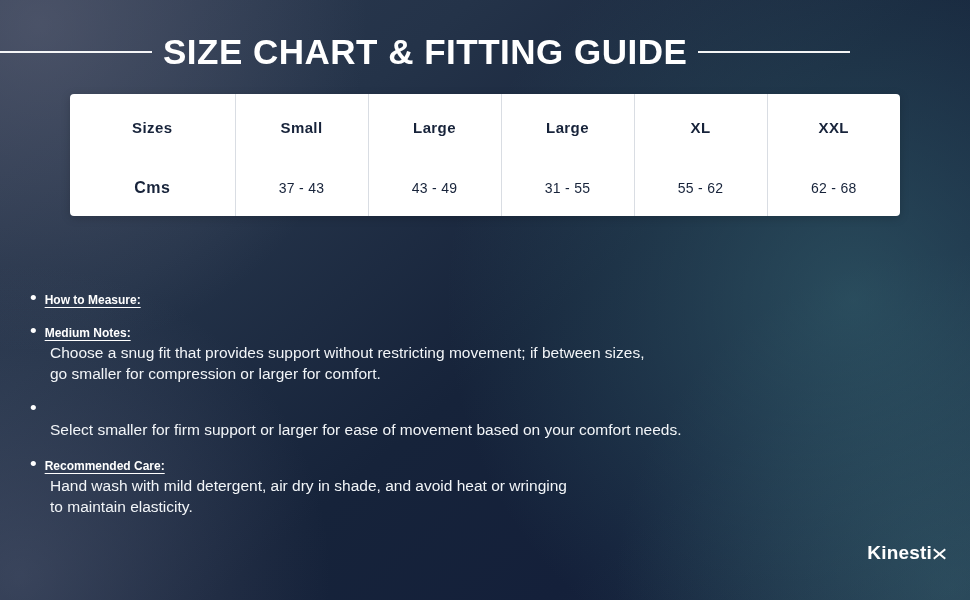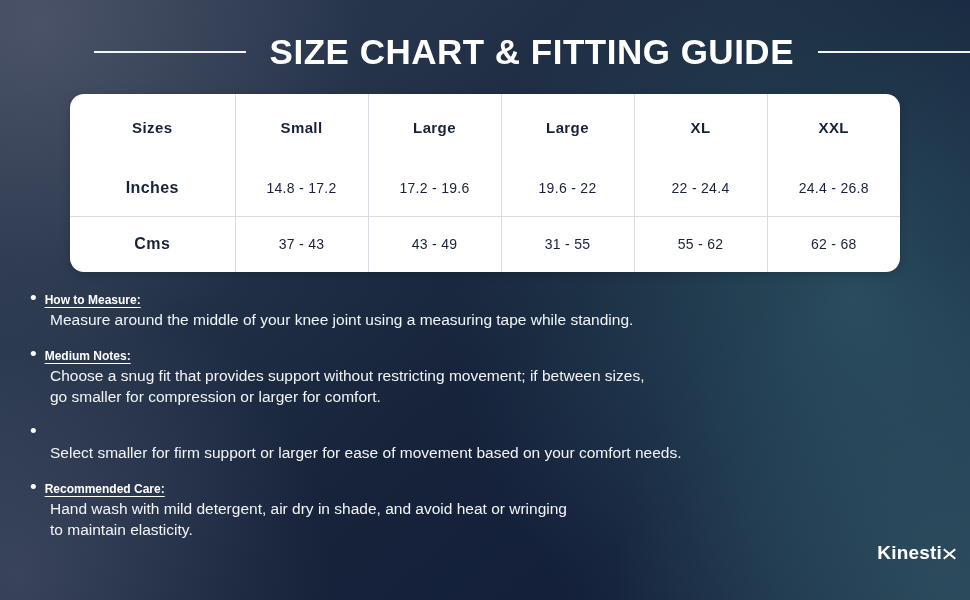--- a/index.html
+++ b/index.html
@@ -26,22 +26,22 @@
   }
 
   
   .title-row {
     position: absolute;
     top: 32px;
     left: 0;
     width: 970px;
     display: flex;
     align-items: center;
-    justify-content: flex-end;
-    gap: 24px;
+    justify-content: flex-start;
+    gap: 11px;
   }
   .title-rule {
     height: 2px;
     background: #ffffff;
     flex: 0 0 auto;
     width: 152px;
     opacity: 0.95;
   }
   .title {
     color: #ffffff;
@@ -51,21 +51,21 @@
     white-space: nowrap;
   }
 
   
   .table-card {
     position: absolute;
     top: 94px;
     left: 70px;
     width: 830px;
     background: #ffffff;
-    border-radius: 14px;
+    border-radius: 4px;
     overflow: hidden;
     box-shadow: 0 2px 10px rgba(0,0,0,0.18);
   }
   table.size-table {
     width: 100%;
     border-collapse: collapse;
     table-layout: fixed;
   }
   table.size-table th,
   table.size-table td {
@@ -126,21 +126,21 @@
     font-size: 15.5px;
     line-height: 1.36;
     margin-left: 20px;
     max-width: 860px;
     white-space: pre-line;
   }
 
   
   .brand {
     position: absolute;
-    right: 14px;
+    right: 24px;
     bottom: 36px;
     color: #ffffff;
     font-size: 19px;
     font-weight: bold;
     letter-spacing: 0.2px;
     display: flex;
     align-items: center;
   }
   .brand .x {
     position: relative;
@@ -188,47 +188,38 @@
           <th>Sizes</th>
           <th>Small</th>
           <th>Large</th>
           <th>Large</th>
           <th>XL</th>
           <th>XXL</th>
         </tr>
       </thead>
       <tbody>
         <tr>
-          <td class="rowhead">Inches</td>
-          <td>14.8 - 17.2</td>
-          <td>17.2 - 19.6</td>
-          <td>19.6 - 22</td>
-          <td>22 - 24.4</td>
-          <td>24.4 - 26.8</td>
-        </tr>
-        <tr>
           <td class="rowhead">Cms</td>
           <td>37 - 43</td>
           <td>43 - 49</td>
           <td>31 - 55</td>
           <td>55 - 62</td>
           <td>62 - 68</td>
         </tr>
       </tbody>
     </table>
   </div>
 
   <div class="notes">
 
     <div class="note">
       <div class="note-head">
         <span class="bullet">•</span>
         <span class="note-title">How to Measure:</span>
       </div>
-      <div class="note-body">Measure around the middle of your knee joint using a measuring tape while standing.</div>
     </div>
 
     <div class="note">
       <div class="note-head">
         <span class="bullet">•</span>
         <span class="note-title">Medium Notes:</span>
       </div>
       <div class="note-body">Choose a snug fit that provides support without restricting movement; if between sizes,
 go smaller for compression or larger for comfort.</div>
     </div>

